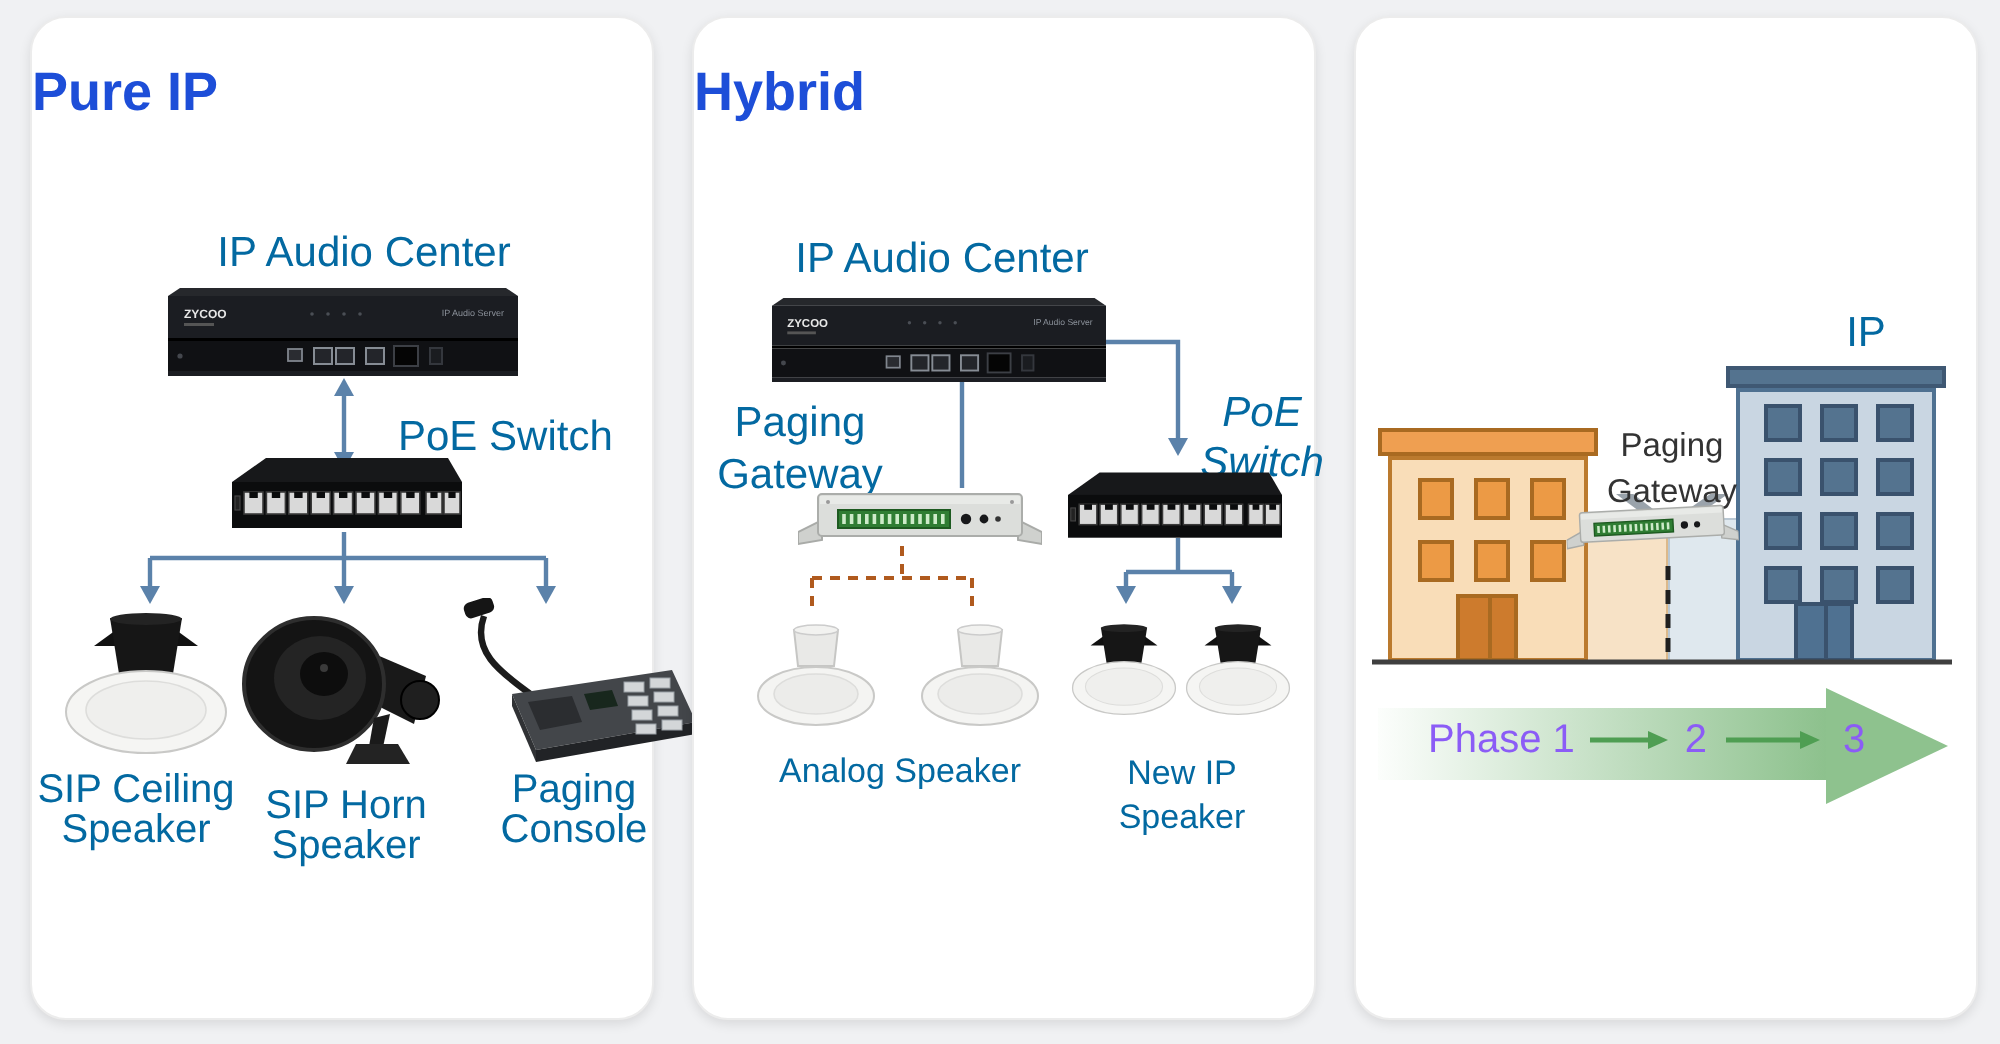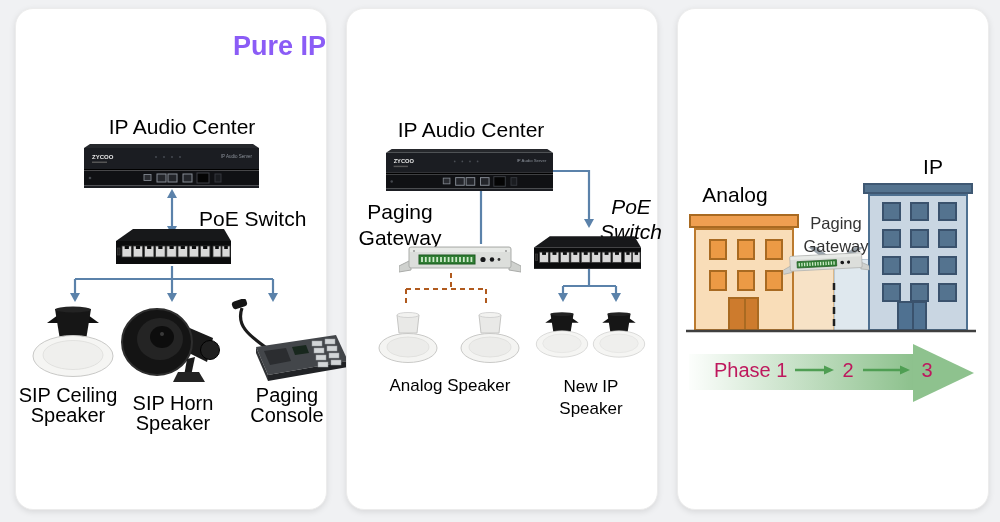--- a/index.html
+++ b/index.html
@@ -1,40 +1,40 @@
 <!DOCTYPE html>
 <html><head>
 <meta charset="utf-8">
 <style>
   html,body{margin:0;padding:0;}
   body{font-family:"Liberation Sans","DejaVu Sans",sans-serif;background:#f0f1f3;}
   .stage{position:relative;width:1000px;height:522px;background:#f0f1f3;overflow:hidden;}
   .card{position:absolute;top:8px;width:310px;height:500px;background:#ffffff;border:1px solid #ececec;
         border-radius:18px;box-shadow:0 2px 6px rgba(0,0,0,.10);}
   .card1{left:15px;} .card2{left:346px;} .card3{left:677px;}
-  .panel-title{position:absolute;top:22px;left:0;right:0;text-align:right;font-size:27px;font-weight:bold;color:#8b5cf6;}
-  .lbl{position:absolute;color:#000000;}
+  .panel-title{position:absolute;top:22px;left:0;right:0;text-align:left;font-size:27px;font-weight:bold;color:#1d4ed8;}
+  .lbl{position:absolute;color:#0369a1;}
   .lbl-lg{font-size:21px;}
   .lbl-md{font-size:17px;}
   .lbl-sm{font-size:20px;line-height:19.5px;text-align:center;}
   .tc{text-align:center;}
   .abs{position:absolute;}
   svg{display:block;}
   .overlay{position:absolute;left:0;top:0;pointer-events:none;}
   
   .win{position:absolute;box-sizing:border-box;}
   .win-o{width:18px;height:21px;background:#ec9a45;border:2px solid #a96a21;}
   .win-b{width:19px;height:19px;background:#54738f;border:2px solid #3a526d;}
   .door{position:absolute;box-sizing:border-box;}
   .door-split{position:absolute;top:0;bottom:0;left:50%;width:2px;background:#a96a21;}
   .door-split-b{background:#3a526d;}
   .bubble-text{position:absolute;left:112px;top:203px;width:92px;text-align:center;
                font-size:16.5px;line-height:23px;color:#333;background:transparent;}
   .phase-row{position:absolute;left:36px;top:348px;height:26px;display:flex;align-items:center;
-             font-size:20px;color:#be185d;}
+             font-size:20px;color:#8b5cf6;}
   .phase-row .gap7{width:7px;} .phase-row .gap8{width:8px;} .phase-row .gap12{width:12px;}
 </style>
 </head>
 <body>
 
 <div class="stage">
 
   <div class="card card1">
     <div class="panel-title">Pure IP</div>
 
@@ -158,20 +158,21 @@
       <div>SIP Horn</div>
       <div>Speaker</div>
     </div>
     <div class="lbl lbl-sm" style="top:377px;left:221px;width:100px;">
       <div>Paging</div>
       <div>Console</div>
     </div>
   </div>
 
   <div class="card card2">
+    <div class="panel-title">Hybrid</div>
 
     <div class="lbl lbl-lg tc" style="top:109px;left:0;width:248px;">IP Audio Center</div>
 
     <svg class="overlay" width="310" height="500" viewBox="0 0 310 500">
       <g stroke="#5b82aa" stroke-width="2.2" fill="none">
         <polyline points="206,162 242,162 242,210"></polyline>
         <line x1="134" y1="182" x2="134" y2="235"></line>
         <line x1="242" y1="260" x2="242" y2="277"></line>
         <line x1="216" y1="277" x2="269" y2="277"></line>
         <line x1="216" y1="277" x2="216" y2="285"></line>
@@ -313,21 +314,20 @@
 
     <div class="lbl lbl-md tc" style="top:367px;left:33px;width:140px;">Analog Speaker</div>
     <div class="lbl lbl-md tc" style="top:367px;left:194px;width:100px;line-height:22px;">
       <div>New IP</div>
       <div>Speaker</div>
     </div>
   </div>
 
   <div class="card card3">
 
-    <div class="lbl lbl-lg tc" style="top:174px;left:7px;width:100px;">Analog</div>
     <div class="lbl lbl-lg tc" style="top:146px;left:205px;width:100px;">IP</div>
 
     <div class="abs" style="left:115px;top:250px;width:41px;height:72px;background:#f7e2c6;border:1px solid #dcb98a;box-sizing:border-box;"></div>
     <div class="abs" style="left:156px;top:250px;width:38px;height:72px;background:#dfe8ee;border:1px solid #b9c8d4;box-sizing:border-box;"></div>
 
     <div class="abs" style="left:11px;top:205px;width:110px;height:14px;background:#ef9f51;border:2px solid #a96a21;box-sizing:border-box;"></div>
     <div class="abs" style="left:16px;top:219px;width:100px;height:103px;background:#f9ddb8;border:2px solid #bb7a2e;box-sizing:border-box;"></div>
     <div class="win win-o" style="left:31px;top:230px;"></div>
     <div class="win win-o" style="left:59px;top:230px;"></div>
     <div class="win win-o" style="left:87px;top:230px;"></div>

